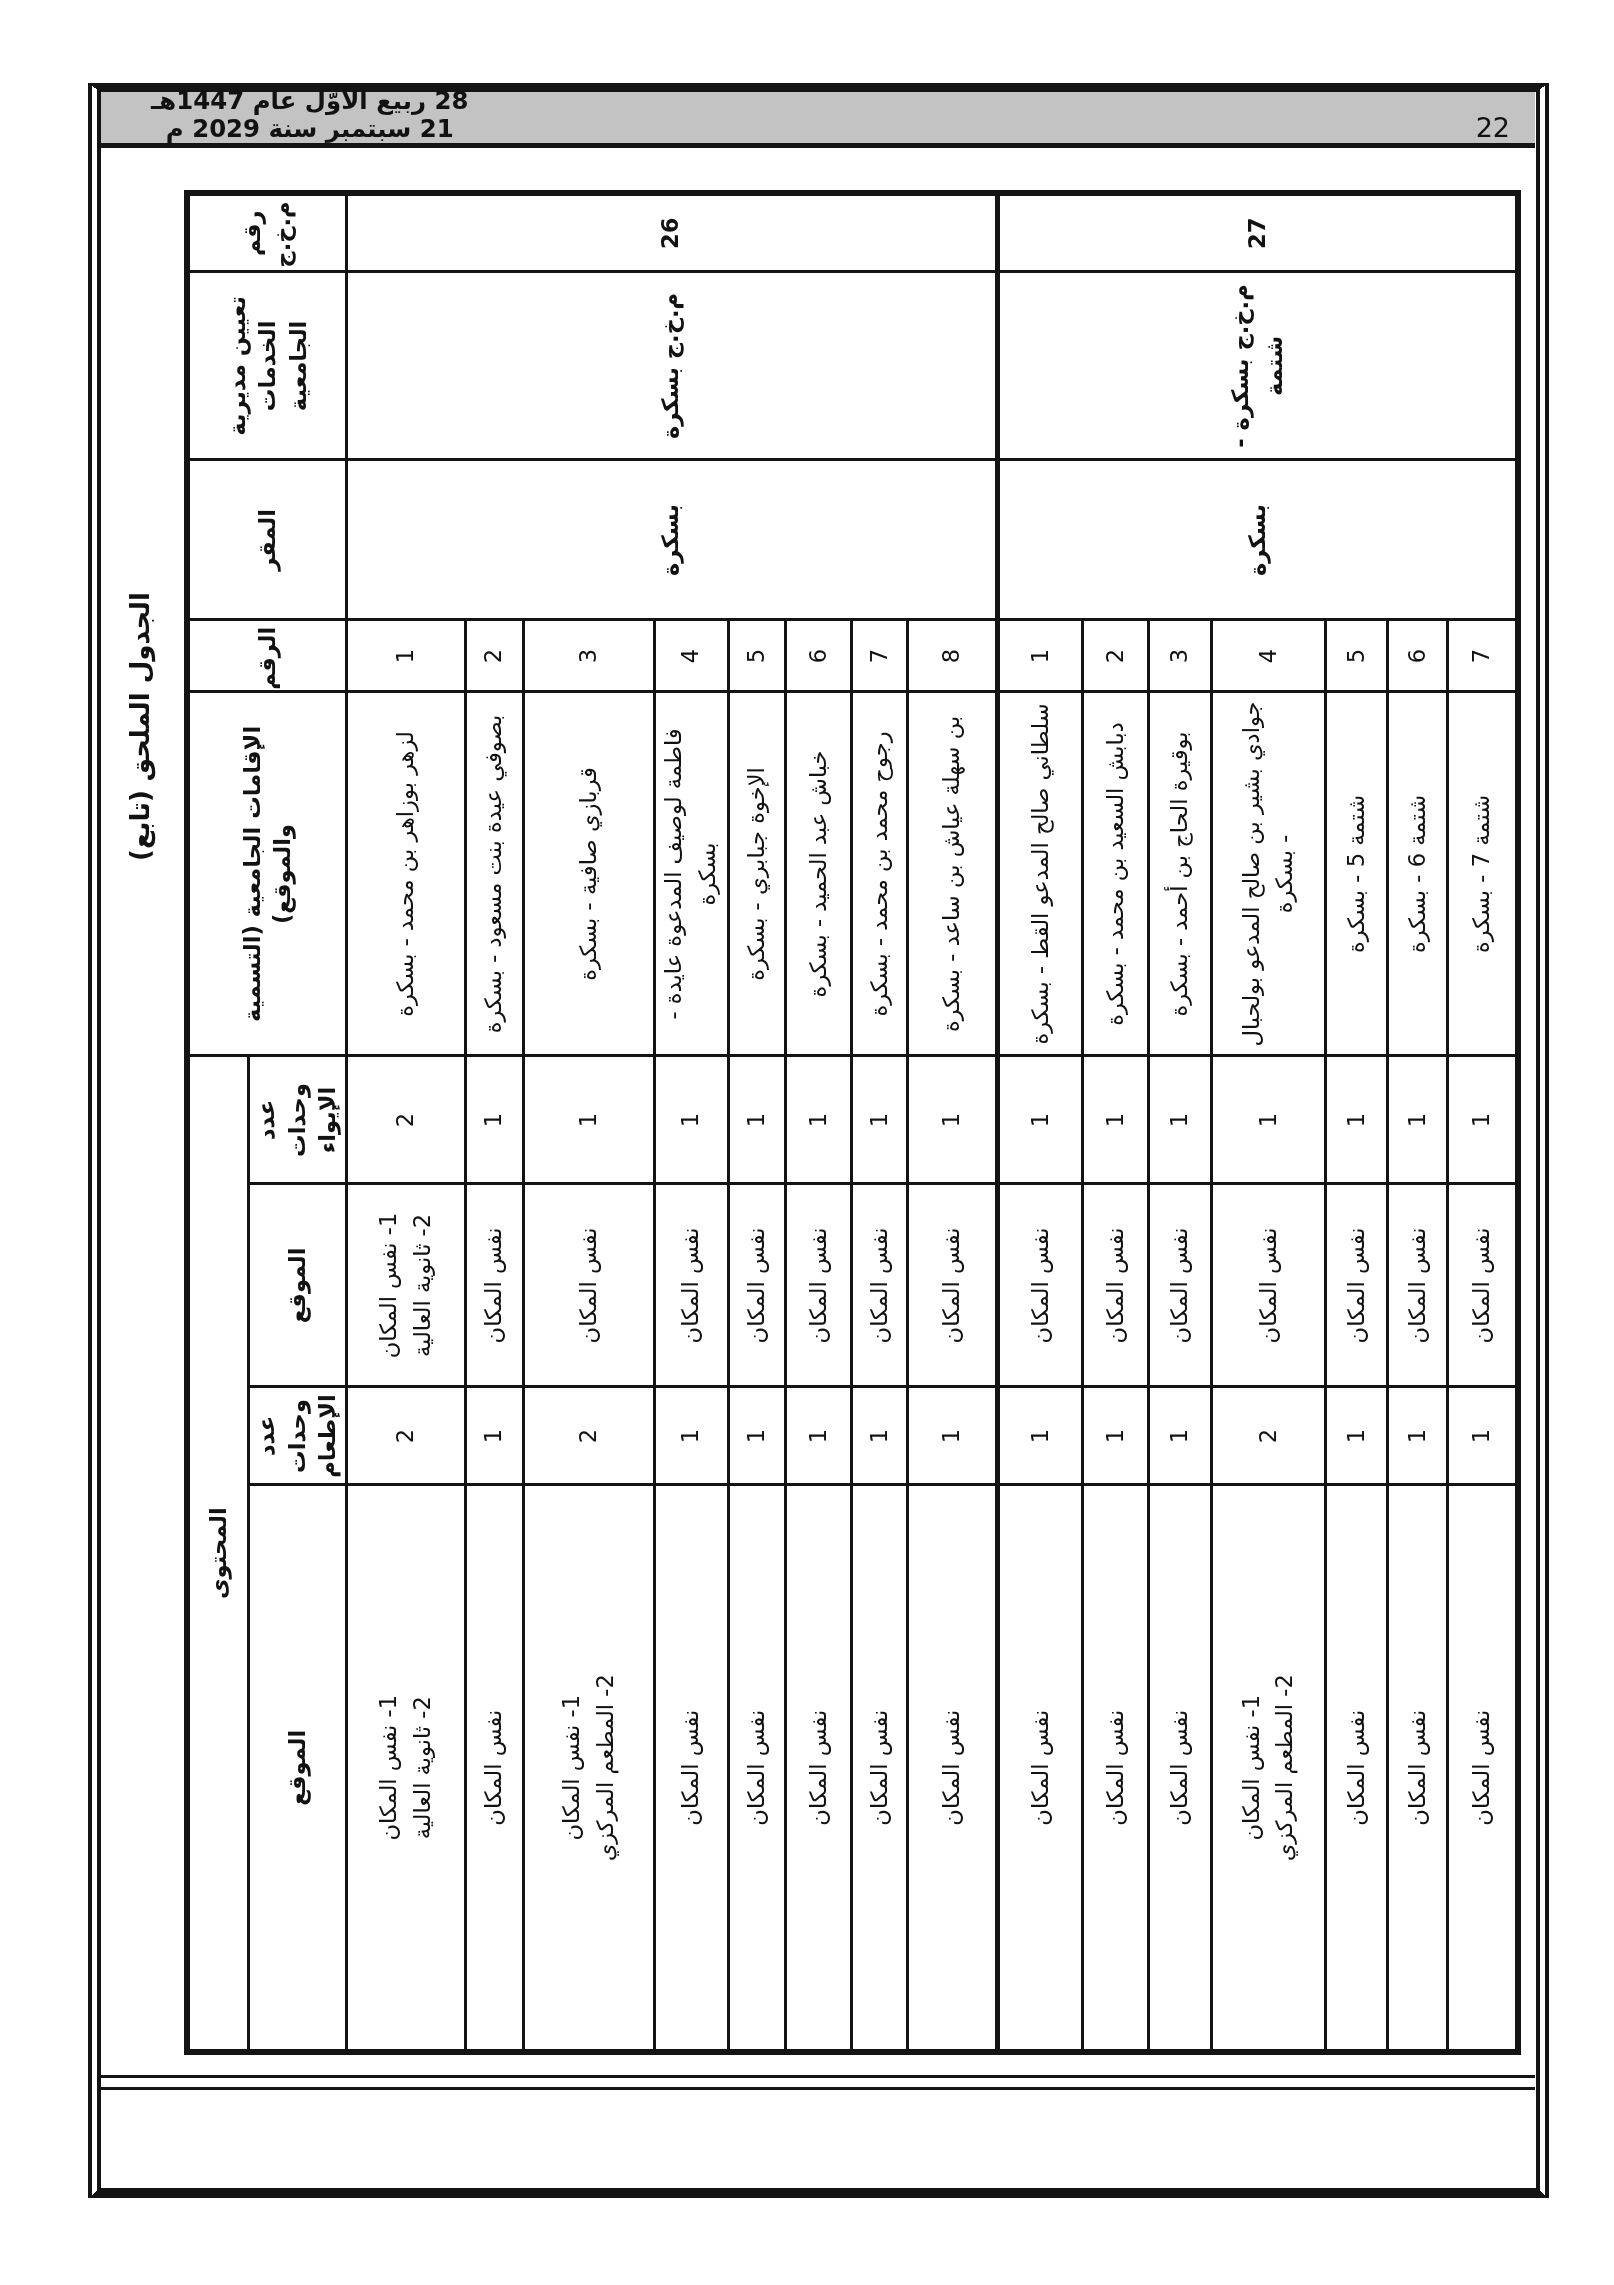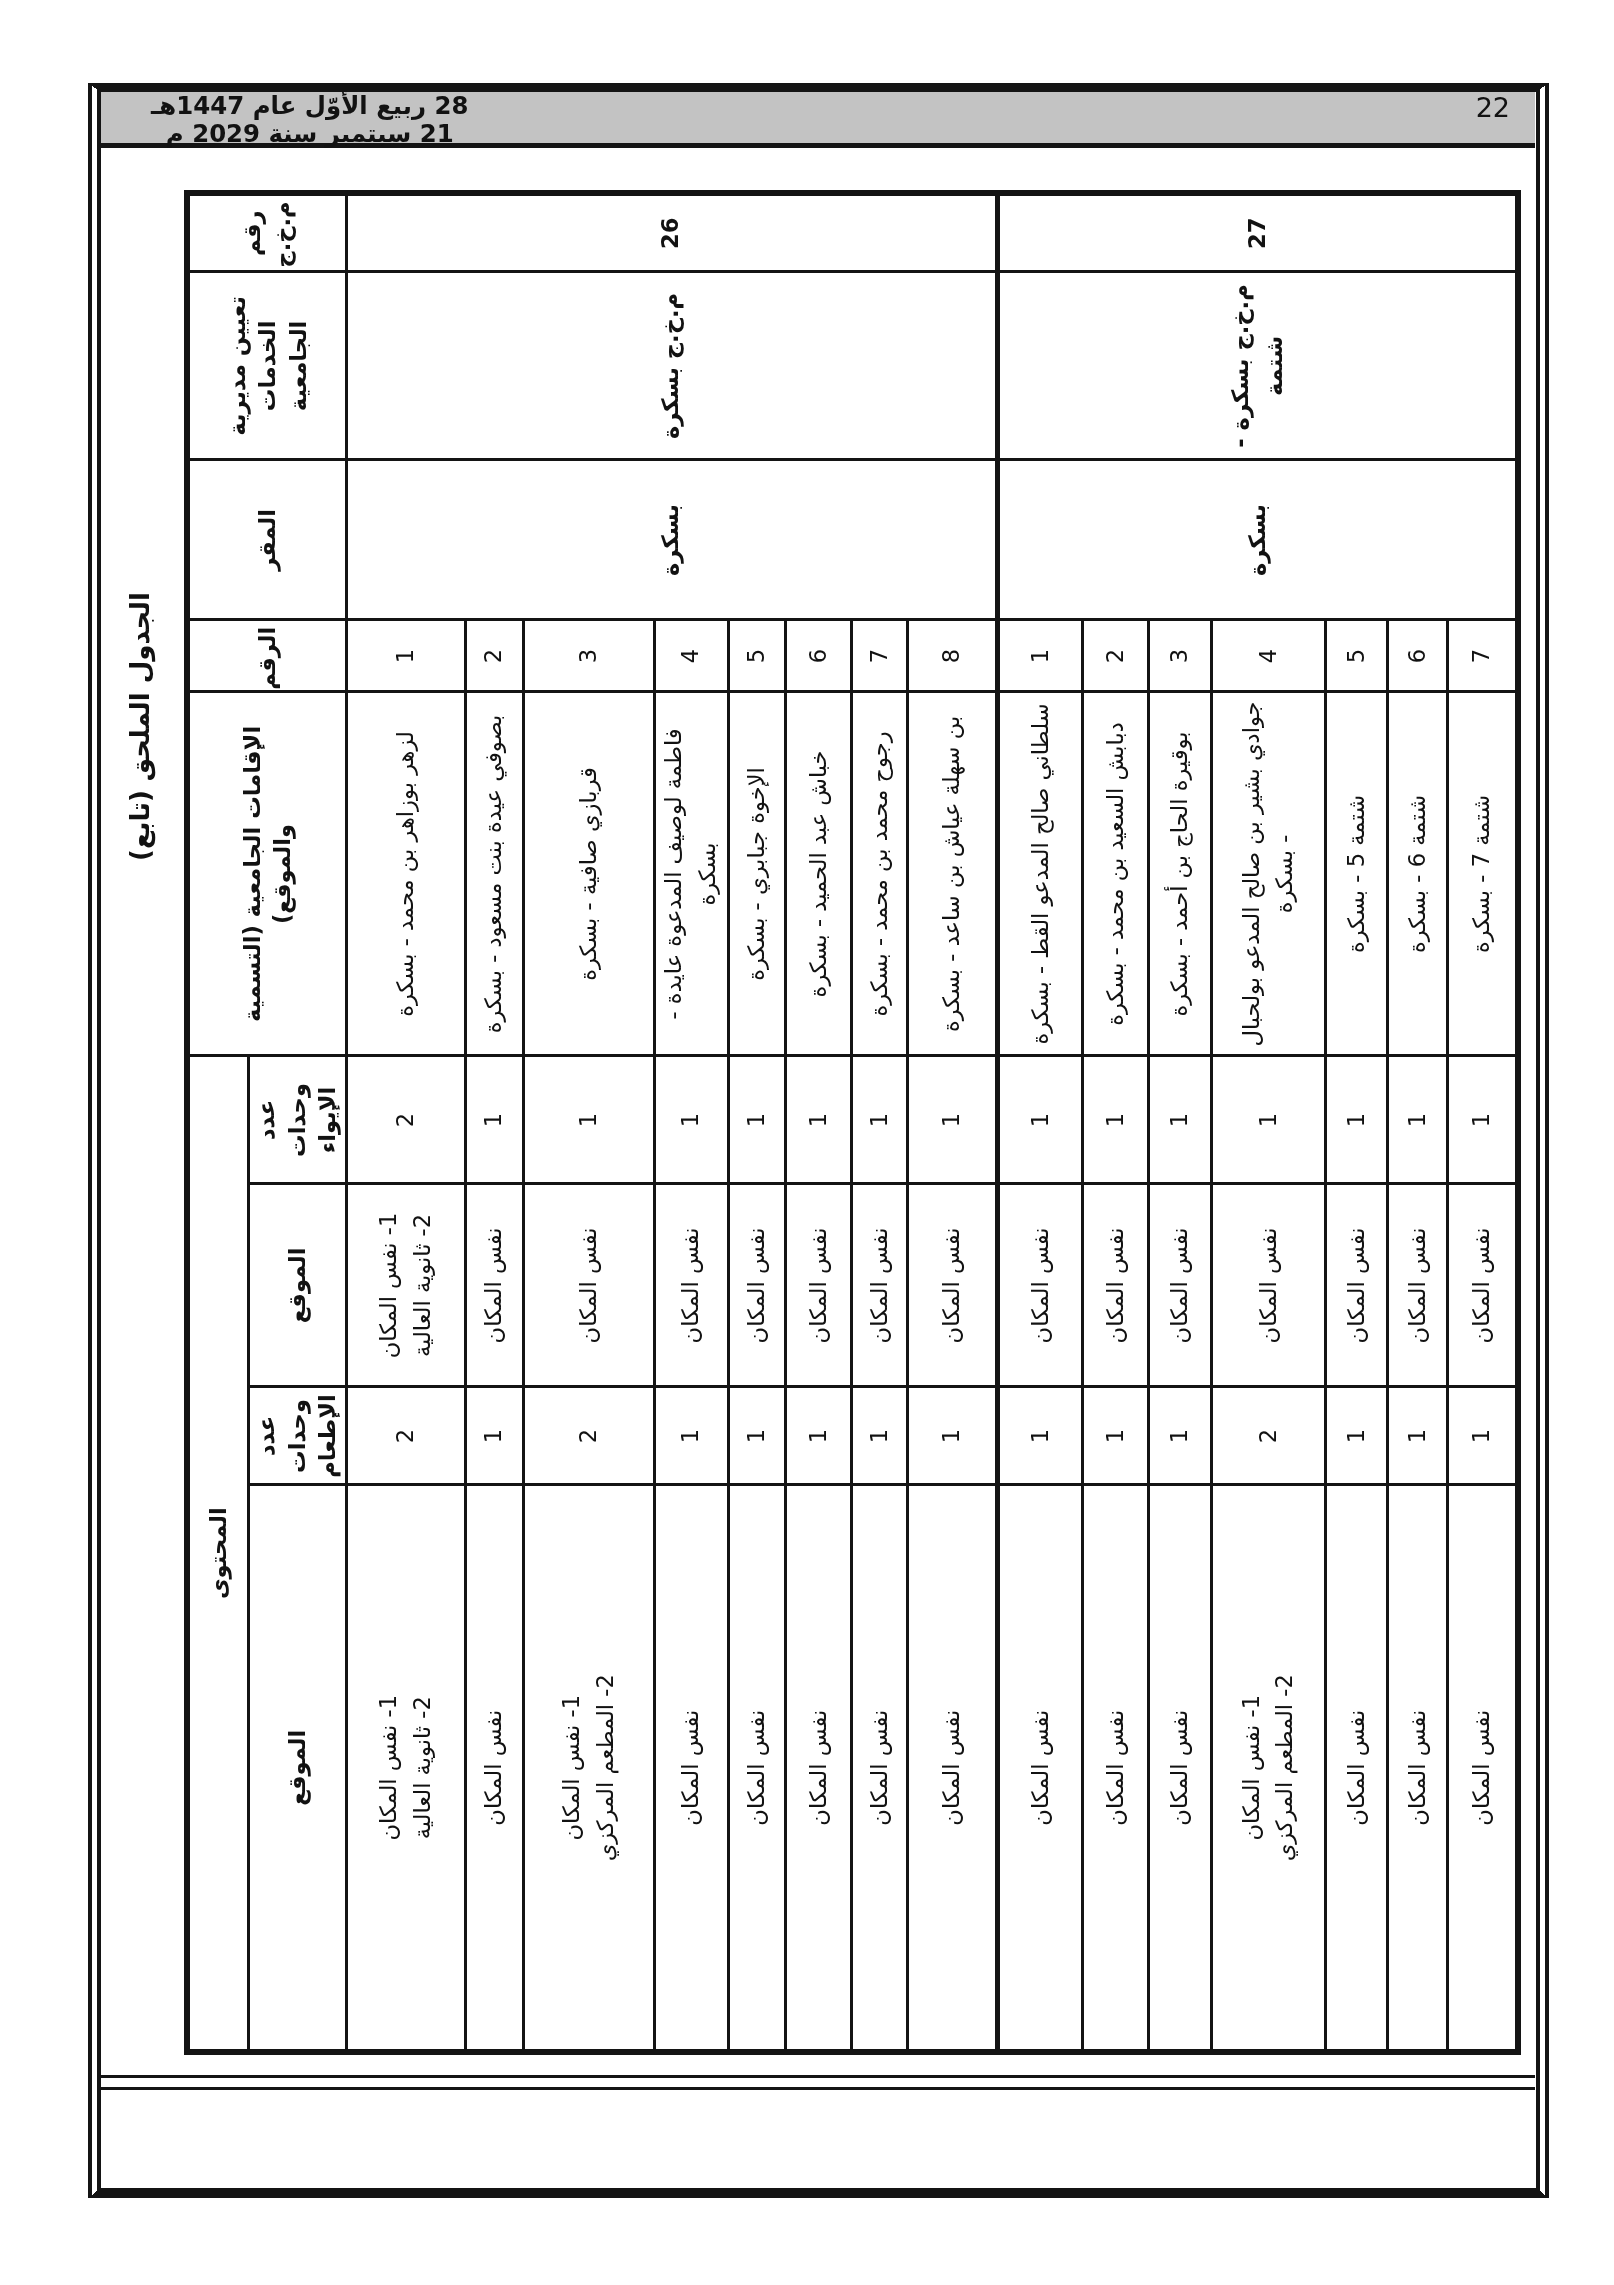--- a/index.html
+++ b/index.html
@@ -11,21 +11,21 @@
   .frame {
     position:absolute; left:88px; top:83px; width:1461px; height:2115px;
     border-top:9px solid #141414; border-bottom:10px solid #141414;
     border-left:13.6px double #141414; border-right:13.6px double #141414;
     box-sizing:border-box;
   }
   
   .masthead {
     position:absolute; left:101px; top:92px; width:1434px; height:56px;
     background:#c3c3c3; border-bottom:5.4px solid #141414; box-sizing:border-box;
-    display:flex; flex-direction:row; align-items:flex-start; justify-content:space-between;
+    display:flex; flex-direction:row; align-items:flex-end; justify-content:space-between;
   }
   .masthead .dates { direction:rtl; text-align:center; font-weight:700; font-size:24.4px; line-height:1.15; padding-left:50px; white-space:nowrap; }
   .masthead .jtitle { direction:rtl; font-weight:700; font-size:27px; white-space:nowrap; transform:translateX(36px); }
   .masthead .pagenum { font-weight:400; font-size:27px; padding-right:25px; }
   
   .appendix-title {
     position:absolute; left:125px; top:861px; transform-origin:0 0;
     transform:rotate(-90deg); white-space:nowrap; direction:rtl;
     font-size:26px; font-weight:700;
   }

